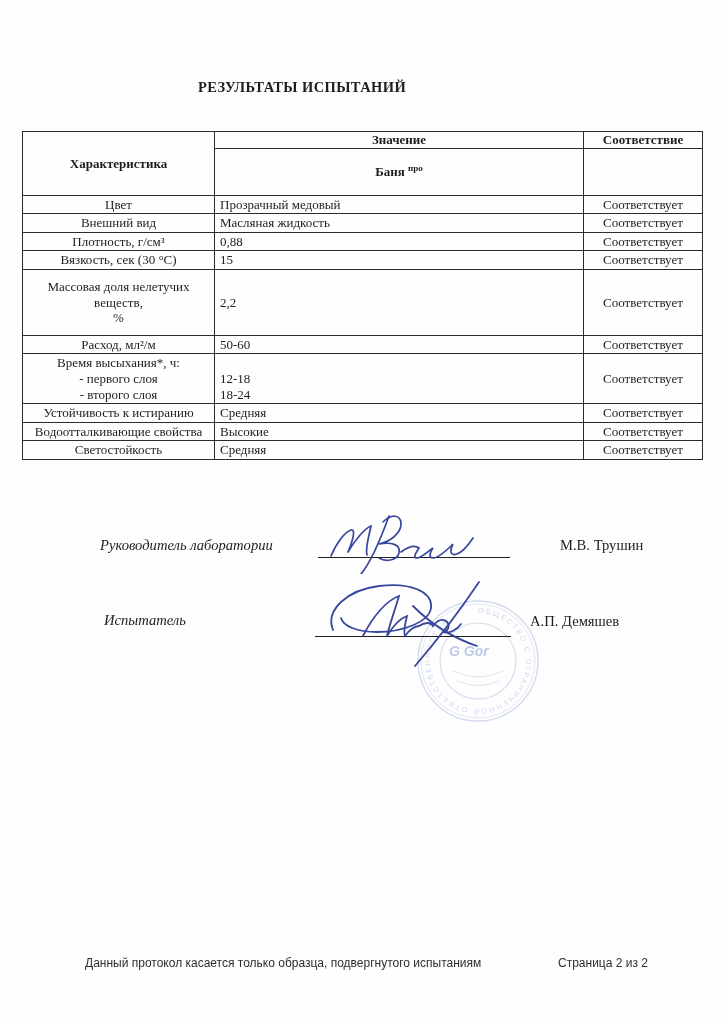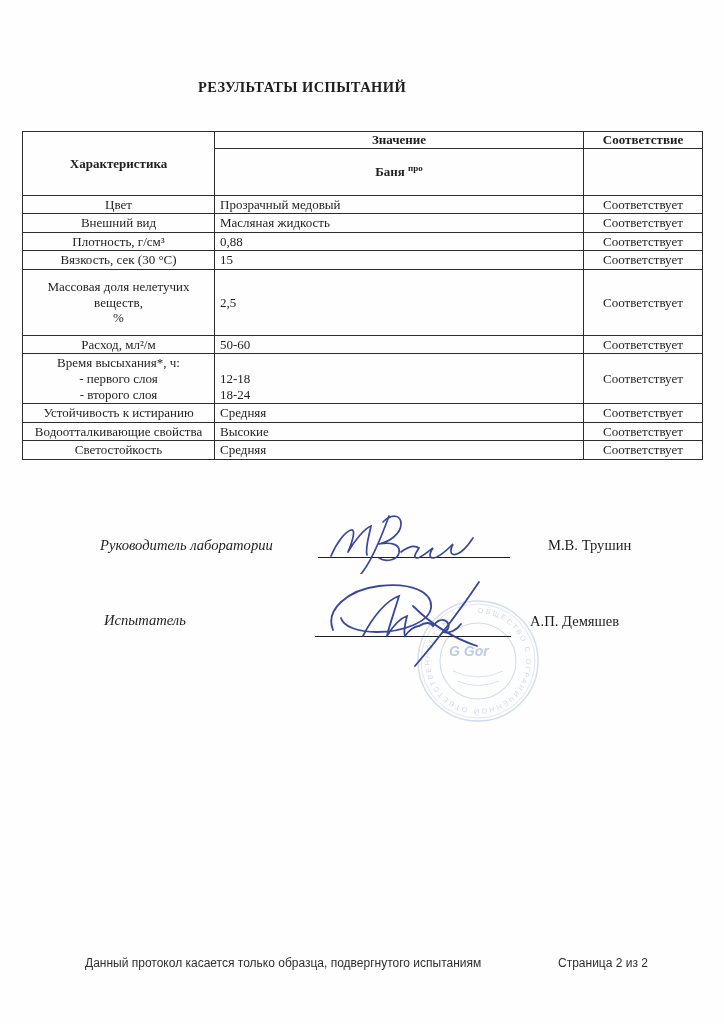--- a/index.html
+++ b/index.html
@@ -82,21 +82,21 @@
 
   <tr>
     <td class="c1">Вязкость, сек (30 °С)</td>
     <td class="c2">15</td>
     <td class="c3">Соответствует</td>
   </tr>
 
   <tr>
     <td class="c1">Массовая доля нелетучих веществ,
 %</td>
-    <td class="c2">2,5</td>
+    <td class="c2">2,2</td>
     <td class="c3">Соответствует</td>
   </tr>
 
   <tr>
     <td class="c1">Расход, мл²/м</td>
     <td class="c2">50-60</td>
     <td class="c3">Соответствует</td>
   </tr>
 
   <tr>
@@ -155,21 +155,21 @@
 <div class="sig-label" style="left:100px;top:537px;">Руководитель лаборатории</div>
 <div class="sig-line" style="left:318px;top:529px;width:192px;height:28px;"></div>
 <svg class="sig-svg" style="left:325px;top:512px;" width="165" height="62" viewBox="0 0 165 62">
   <g stroke="#2e3d96" stroke-width="1.7" fill="none" stroke-linecap="round" opacity="0.95">
     <path d="M6,44 C12,30 20,20 26,18 C31,17 28,28 23,40 M23,40 C30,28 40,16 46,14 C44,24 40,36 42,43"></path>
     <path d="M58,10 C66,2 76,2 76,12 C76,22 64,30 54,32 M54,32 C66,30 76,32 74,41 C72,49 60,50 54,46"></path>
     <path d="M64,4 C56,26 46,50 36,62"></path>
     <path d="M76,40 C84,34 90,33 94,36 C90,42 88,46 92,46 C96,46 102,40 108,36 C104,42 104,46 108,46 C114,46 122,38 128,32 C124,40 126,44 132,42 C138,40 144,32 148,26"></path>
   </g>
 </svg>
-<div class="sig-name" style="left:548px;top:537px;text-align:center;">М.В. Трушин</div>
+<div class="sig-name" style="left:560px;top:537px;text-align:center;">М.В. Трушин</div>
 
 <div class="sig-label" style="left:104px;top:612px;">Испытатель</div>
 <div class="sig-line" style="left:315px;top:608px;width:196px;height:28px;"></div>
 <svg class="sig-svg" style="left:305px;top:578px;" width="210" height="92" viewBox="0 0 210 92">
   <g stroke="#2e3d96" stroke-width="1.8" fill="none" stroke-linecap="round" opacity="0.95">
     <path d="M28,52 C20,32 42,12 74,8 C106,4 128,14 126,30 C124,44 98,54 72,54 C52,54 38,48 36,40"></path>
     <path d="M58,58 C68,38 82,22 94,18 C90,32 84,48 82,58 M82,58 C88,48 96,40 102,38 C100,46 98,54 100,58 C104,52 110,48 114,48"></path>
     <path d="M114,48 C120,44 126,44 128,48 C132,42 138,40 142,44 C146,48 142,54 138,54 C144,56 152,52 156,46"></path>
     <path d="M174,4 C158,28 134,60 110,88"></path>
     <path d="M108,28 C126,46 148,60 172,68"></path>

